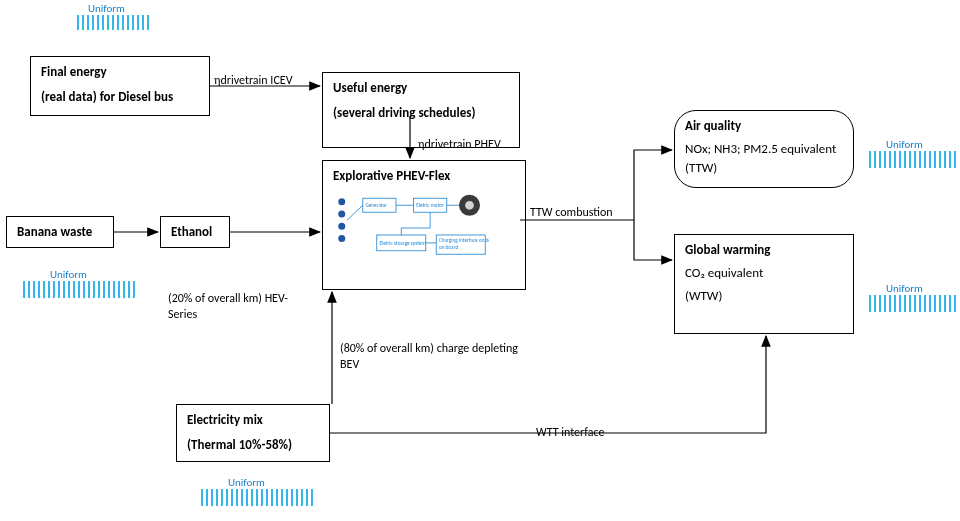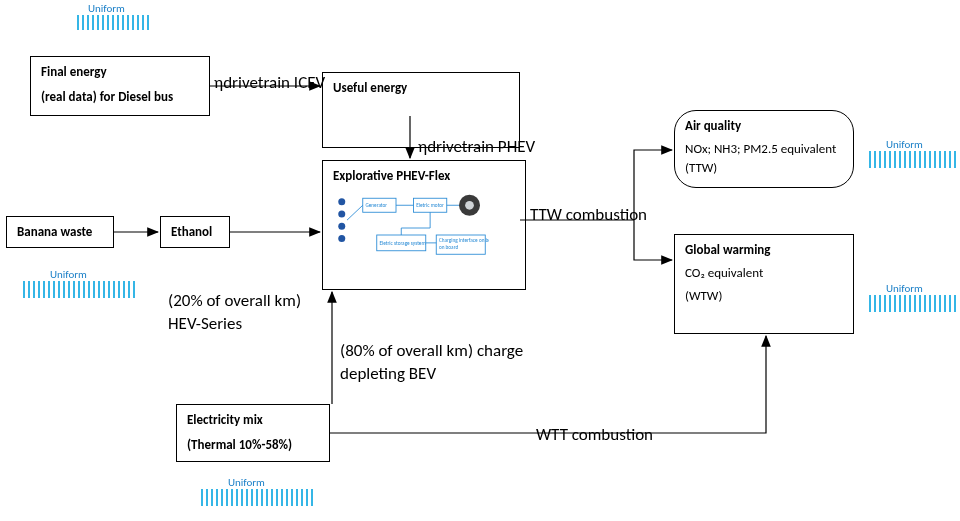--- a/index.html
+++ b/index.html
@@ -1,19 +1,19 @@
 <!DOCTYPE html>
 <html><head>
 <meta charset="utf-8">
 <style>
   html,body{margin:0;padding:0;width:960px;height:521px;background:#fff;font-family:Calibri,Arial,sans-serif;font-size:13px;color:#000;}
   .stage{position:relative;width:960px;height:521px;}
   .box{position:absolute;border:1px solid #000;background:#fff;padding:6px 10px;box-sizing:border-box;line-height:1.45;}
   .box .title{font-weight:700;}
-  .label{position:absolute;font-size:17px;line-height:1.35;}
+  .label{position:absolute;font-size:12px;line-height:1.35;}
   .uniform{position:absolute;}
   .uniform-text{font-size:11px;fill:#1a7fc7;font-family:Calibri,Arial,sans-serif;}
   .bars line{stroke:#35b6e6;stroke-width:2;}
   .arrow{position:absolute;}
   .arrow line{stroke:#000;stroke-width:1.2;}
   .arrow polyline{stroke:#000;stroke-width:1.2;fill:none;}
   
   .phev{position:absolute;left:10px;top:32px;right:10px;height:70px;border:0;}
   .phev-dot{fill:#2155a3;}
   .phev-block{stroke:#2b8cd6;fill:none;stroke-width:1;}
@@ -162,20 +162,21 @@
 
   <div class="box" style="left:30px;top:56px;width:180px;height:60px;">
     <div class="title">Final energy</div>
     <div style="height:6px"></div>
     <div class="title">(real data) for Diesel bus</div>
   </div>
 
   <div class="box" style="left:322px;top:40px;width:198px;height:76px;margin-top:32px;">
     <div class="title">Useful energy</div>
     <div style="height:6px"></div>
+    <div class="title">(several driving schedules)</div>
   </div>
 
   <div class="box" style="left:160px;top:216px;width:70px;height:32px;">
     <div class="title">Ethanol</div>
   </div>
 
   <div class="box" style="left:6px;top:216px;width:108px;height:32px;">
     <div class="title">Banana waste</div>
   </div>
 
@@ -230,21 +231,21 @@
     <div>CO₂ equivalent</div>
     <div style="height:4px"></div>
     <div>(WTW)</div>
   </div>
 
   <div class="label" style="left:214px;top:72px;"><span>ηdrivetrain ICEV</span></div>
   <div class="label" style="left:418px;top:136px;"><span>ηdrivetrain PHEV</span></div>
   <div class="label" style="left:168px;top:290px;width:140px;"><span>(20% of overall km) HEV-Series</span></div>
   <div class="label" style="left:340px;top:340px;width:190px;"><span>(80% of overall km) charge depleting BEV</span></div>
   <div class="label" style="left:530px;top:204px;"><span>TTW combustion</span></div>
-  <div class="label" style="left:536px;top:424px;"><span>WTT combustion</span></div>
+  <div class="label" style="left:536px;top:424px;"><span>WTT interface</span></div>
 
   <svg class="arrow" style="left:0;top:0;" width="960" height="521">
     <defs>
       <marker id="ah" markerWidth="10" markerHeight="8" refX="9" refY="4" orient="auto">
         <path d="M0,0 L10,4 L0,8 Z" fill="#000"></path>
       </marker>
     </defs>
 
     <line x1="210" y1="86" x2="320" y2="86" marker-end="url(#ah)"></line>
 

